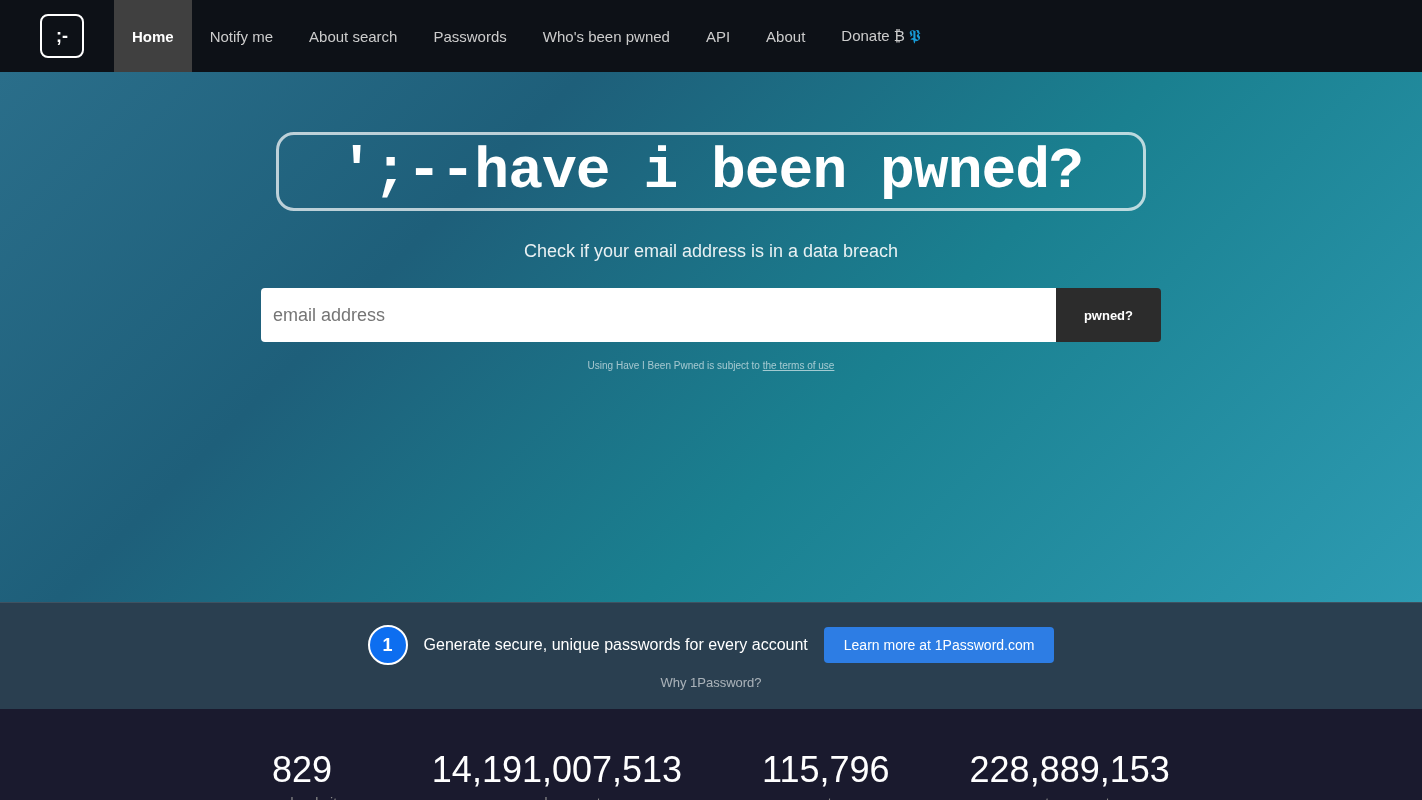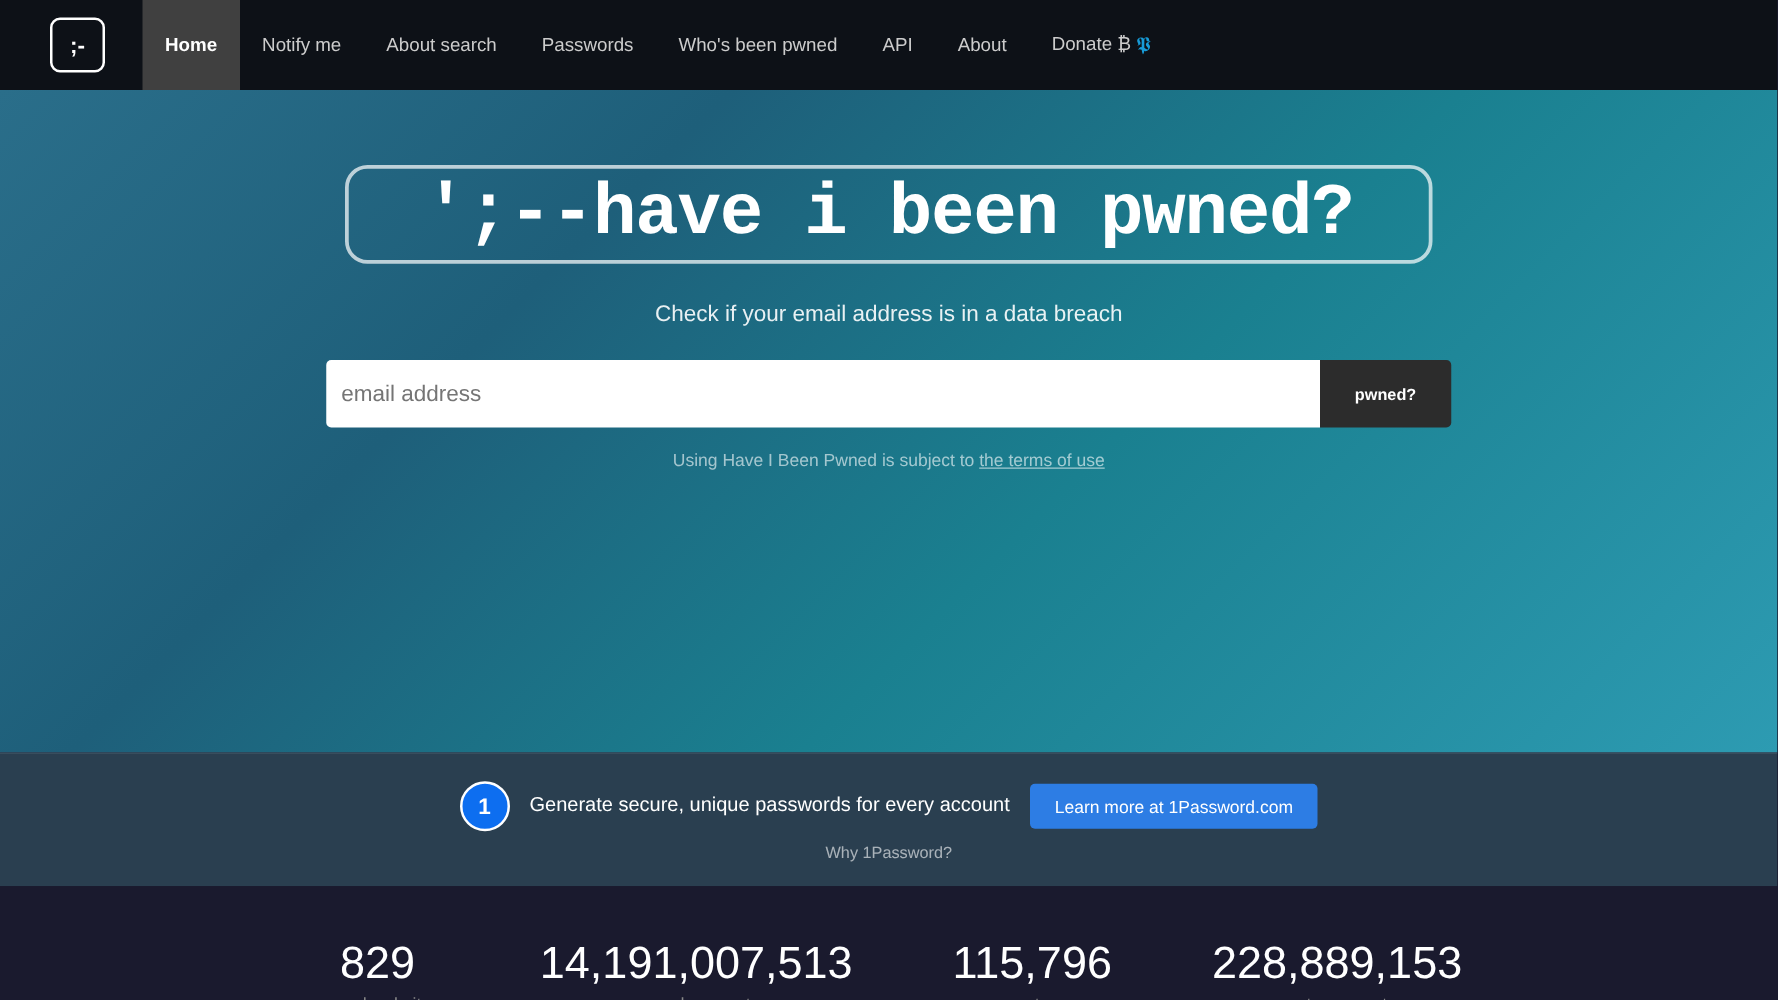--- a/index.html
+++ b/index.html
@@ -108,21 +108,21 @@
       background: #2c2c2c;
       color: #fff;
       font-size: 13px;
       font-weight: 600;
       border: none;
       border-radius: 0 4px 4px 0;
       cursor: pointer;
     }
     .terms-text {
       color: rgba(255,255,255,0.6);
-      font-size: 14px;
+      font-size: 10px;
       text-align: right;
     }
     .terms-text a {
       color: rgba(255,255,255,0.6);
       text-decoration: underline;
     }
 
     
     .onepassword-banner {
       background: #2a3f50;

